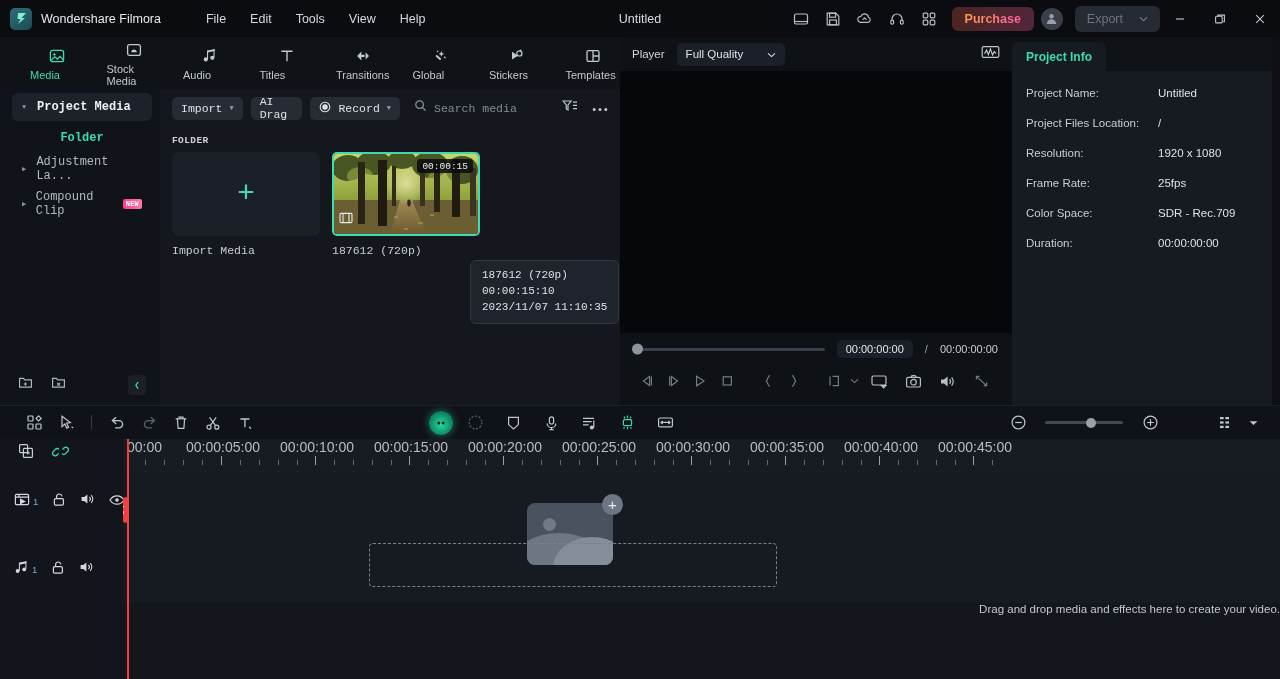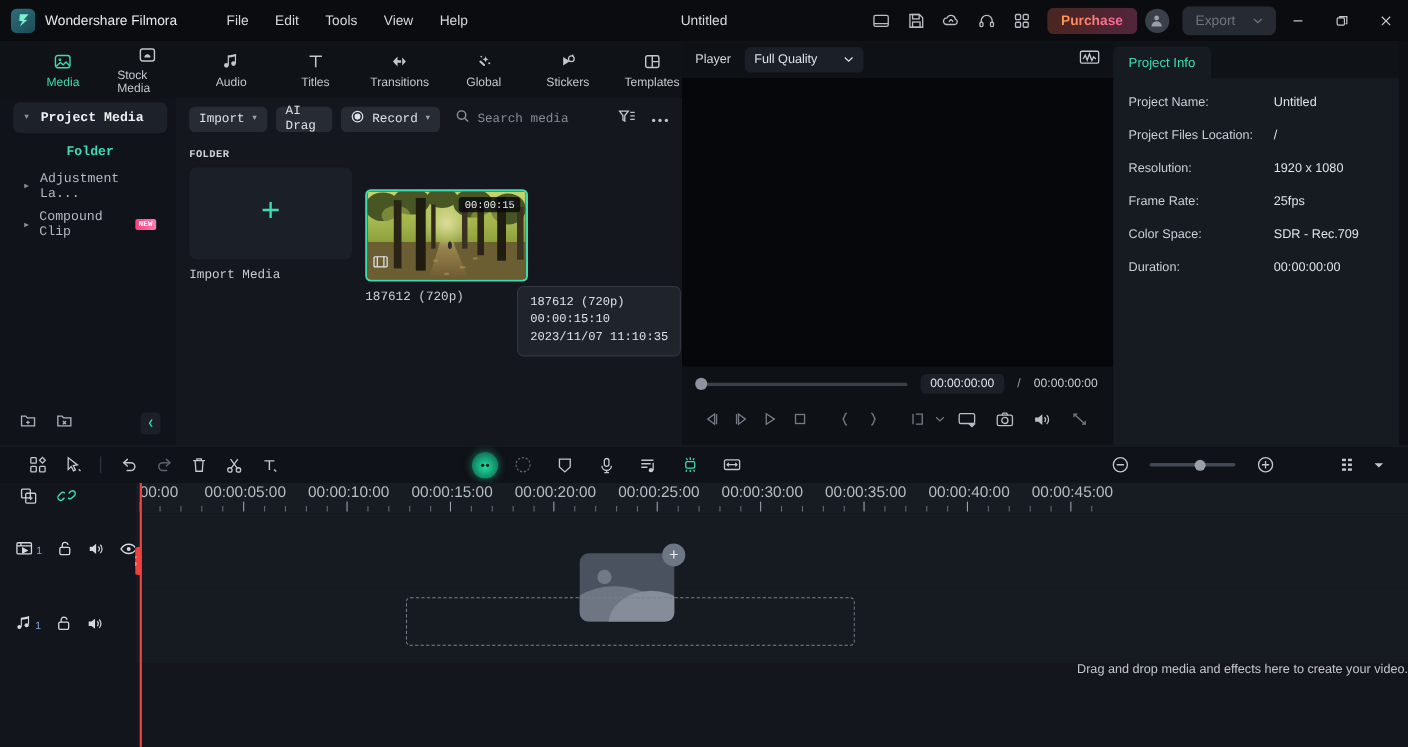--- a/index.html
+++ b/index.html
@@ -63,21 +63,21 @@
   
   .mainrow { display: flex; height: 368px; flex: none; }
 
   
   .leftpanel { width: 620px; background: #11141a; display: flex; flex-direction: column; }
   .navtabs {
     height: 52px; display: flex; align-items: center; padding-left: 30px; gap: 22px;
     background: #0f1217; flex: none;
   }
   .navtab {
-    display: flex; flex-direction: column; align-items: center; gap: 3px;
+    display: flex; flex-direction: column; gap: 3px;
     width: 60px; color: #c3c7ce; font-size: 11px; cursor: default;
   }
   .navtab .nt-ico { height: 20px; display: flex; align-items: center; justify-content: center; }
   .navtab.active { color: #3ddbb0; }
   .leftbody { display: flex; flex: 1; min-height: 0; font-family: Liberation Mono, monospace; }
 
   
   .sidebar { width: 160px; background: #10131a; display: flex; flex-direction: column; padding: 4px 8px 0 12px; flex:none; }
   .side-item {
     height: 28px; display: flex; align-items: center; gap: 8px; padding: 0 10px;
@@ -118,21 +118,21 @@
   .mediagrid { display: flex; gap: 12px; padding: 0 12px; position: relative; }
   .mediacell { width: 148px; }
   .import-tile {
     width: 148px; height: 84px; background: #1b1f27; border-radius: 7px;
     display: flex; align-items: center; justify-content: center;
   }
   .import-tile .plus { color: #3ddbb0; font-size: 30px; font-weight: 300; line-height: 1; }
   .cell-label { font-size: 11.5px; color: #c8ccd3; margin-top: 8px; }
   .clip-tile {
     width: 148px; height: 84px; border-radius: 5px; overflow: hidden; position: relative;
-    border: 2px solid #3ddbb0; background: #2c3420; margin-top: 20px;
+    border: 2px solid #3ddbb0; background: #2c3420;
   }
   .clip-thumb { position: absolute; inset: 0; overflow: hidden; }
   .dur-badge {
     position: absolute; top: 5px; right: 5px; background: rgba(8,10,14,.82);
     color: #e9ecf0; font-size: 9.5px; padding: 1.5px 5px; border-radius: 3px;
   }
   .film-ico { position: absolute; left: 5px; bottom: 5px; color: #e6e9ee; }
   .tooltip {
     position: absolute; left: 310px; top: 108px; background: #1f232b; border: 1px solid #323741;
     border-radius: 6px; padding: 7px 11px; font-size: 11px; color: #dfe2e7; line-height: 1.45;
@@ -163,21 +163,21 @@
   .ctrlrow { display: flex; align-items: center; gap: 0px; height: 32px; color: #757b85; }
   .pbtn { width: 34px; height: 30px; display: flex; align-items: center; justify-content: center; }
   .pbtn.bright { color: #b9bec6; }
   .ctrl-right { margin-left: auto; display: flex; align-items: center; }
 
   
   .rightpanel { width: 260px; background: #161a21; display: flex; flex-direction: column; flex:none; }
   .rp-tabbar { height: 34px; display: flex; align-items: flex-end; background: #0f1217; flex:none; }
   .rp-tab {
     background: #161a21; color: #3ddbb0; font-size: 12px; padding: 8px 14px 7px 14px;
-    border-top-left-radius: 6px; border-top-right-radius: 6px; font-weight: 400;
+    border-top-left-radius: 6px; border-top-right-radius: 6px; font-weight: 700;
   }
   .rp-body { padding: 16px 14px 0 14px; }
   .inforow { display: flex; font-size: 11.5px; margin-bottom: 18px; }
   .infolabel { color: #c9cdd4; width: 132px; flex: none; }
   .infoval { color: #dfe2e7; }
 
   
   .timeline { flex: 1; background: #0f1218; display: flex; flex-direction: column; min-height:0; }
   .tltools {
     height: 34px; display: flex; align-items: center; padding: 0 18px; color: #c2c6cd; flex:none;

